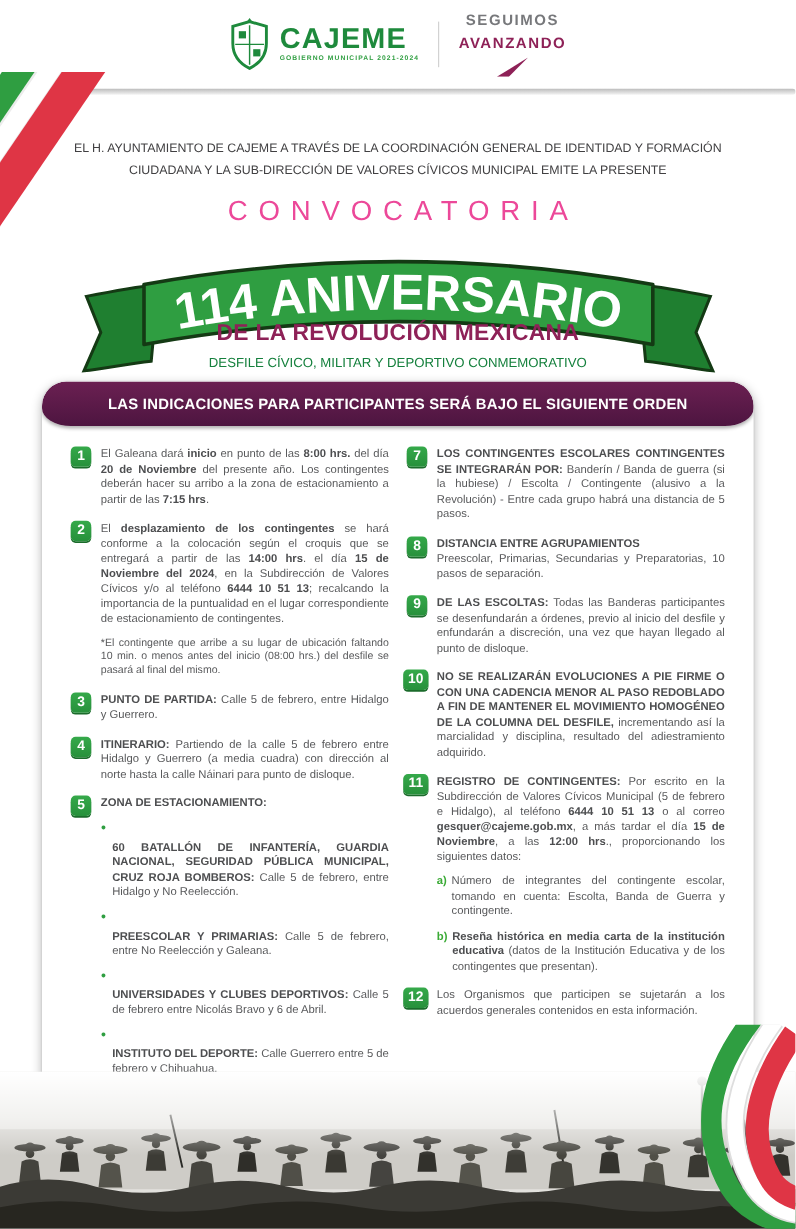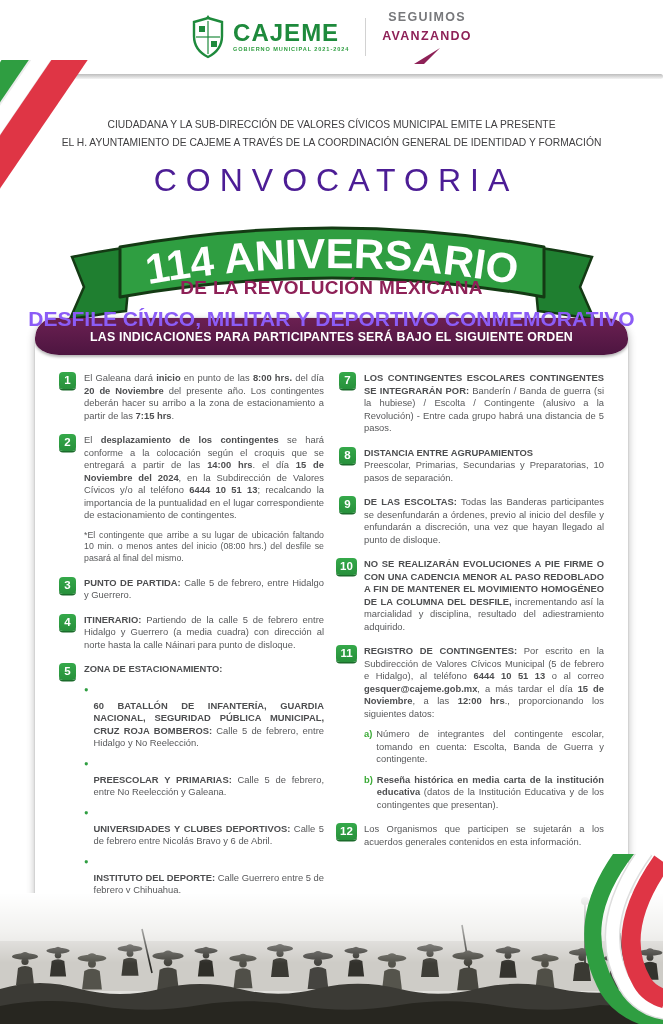--- a/index.html
+++ b/index.html
@@ -15,27 +15,27 @@
   .crest-sub{font-size:5.6px;font-weight:bold;color:#2f9e41;letter-spacing:.9px;margin-top:2px;}
   .hdr-divider{width:1px;height:38px;background:#d2d2d2;}
   .slogan{display:flex;align-items:center;gap:5px;font-size:12.5px;letter-spacing:1.3px;flex-direction:column;}
   .slogan .pre{color:#77787b;font-weight:bold;}
   .slogan .main{color:#8e2157;font-weight:bold;}
   .header-rule{position:absolute;top:74px;left:0;width:100%;height:5px;border-radius:3px;
     background:linear-gradient(#bdbdbd,#f4f4f4);z-index:1;}
   .ribbon-tl{position:absolute;top:60px;left:0;width:240px;height:150px;z-index:2;pointer-events:none;}
   
   .intro{margin-top:42px;text-align:center;font-size:10.3px;line-height:1.75;color:#414042;position:relative;z-index:3;}
-  .convocatoria{margin-top:10px;text-align:center;font-size:32px;letter-spacing:9px;text-indent:9px;color:#4c1d95;position:relative;z-index:3;}
+  .convocatoria{margin-top:10px;text-align:center;font-size:23px;letter-spacing:9px;text-indent:9px;color:#ec4899;position:relative;z-index:3;}
   
   .banner-wrap{position:relative;margin-top:6px;text-align:center;height:116px;}
   .banner-wrap svg{display:block;margin:0 auto;}
   .rev-subtitle{position:absolute;top:72px;left:0;right:0;text-align:center;
     font-size:19px;font-weight:bold;color:#8e2157;letter-spacing:.3px;}
-  .tagline{text-align:center;color:#8b5cf6;font-weight:bold;font-size:21px;margin-top:-14px;position:relative;z-index:3;}
+  .tagline{text-align:center;color:#15803d;font-weight:normal;font-size:11px;margin-top:-14px;position:relative;z-index:3;}
   
   .card{position:absolute;top:318px;left:35px;width:593px;height:660px;background:#fff;border-radius:20px;
     box-shadow:0 3px 9px rgba(0,0,0,.30),0 0 0 1px rgba(0,0,0,.04);z-index:1;overflow:hidden;}
   .card-band{height:37px;background:linear-gradient(#6b2052,#4d1540);
     border-radius:20px 20px 24px 24px / 20px 20px 15px 15px;
     display:flex;align-items:center;justify-content:center;color:#fff;font-weight:bold;font-size:12.4px;
     letter-spacing:.2px;box-shadow:0 2px 3px rgba(0,0,0,.3);}
   .cols{display:flex;gap:15px;padding:17px 24px 0;}
   .col{width:270px;}
   .item{position:relative;padding-left:25px;margin-bottom:12px;text-align:justify;font-size:9.4px;line-height:1.33;}
@@ -88,22 +88,22 @@
 <div class="header-rule"></div>
 
 <svg class="ribbon-tl" viewBox="0 0 240 150">
   <line x1="-30" y1="67.5" x2="130" y2="-167" stroke="#2f9e41" stroke-width="24"></line>
   <line x1="-30" y1="104" x2="130" y2="-130.7" stroke="#ececec" stroke-width="20"></line>
   <line x1="-30" y1="104" x2="130" y2="-130.7" stroke="#ffffff" stroke-width="16"></line>
   <line x1="-30" y1="146" x2="130" y2="-88.7" stroke="#df3545" stroke-width="30"></line>
 </svg>
 
 <div class="intro">
+  <div>EL H. AYUNTAMIENTO DE CAJEME A TRAVÉS DE LA COORDINACIÓN GENERAL DE IDENTIDAD Y FORMACIÓN</div>
   <div>CIUDADANA Y LA SUB-DIRECCIÓN DE VALORES CÍVICOS MUNICIPAL EMITE LA PRESENTE</div>
-  <div>EL H. AYUNTAMIENTO DE CAJEME A TRAVÉS DE LA COORDINACIÓN GENERAL DE IDENTIDAD Y FORMACIÓN</div>
 </div>
 <div class="convocatoria">CONVOCATORIA</div>
 
 <div class="banner-wrap">
   <svg width="540" height="116" viewBox="0 0 540 116">
     <defs>
       <path id="arcpath" d="M62,84 Q270,42 478,84" fill="none"></path>
     </defs>
     <path d="M10,52 C30,48 52,44 70,42 L64,106 C44,108 26,112 8,114 L22,82 Z" fill="#1f7f30" stroke="#143a14" stroke-width="2.5"></path>
     <path d="M530,52 C510,48 488,44 470,42 L476,106 C496,108 514,112 532,114 L518,82 Z" fill="#1f7f30" stroke="#143a14" stroke-width="2.5"></path>

